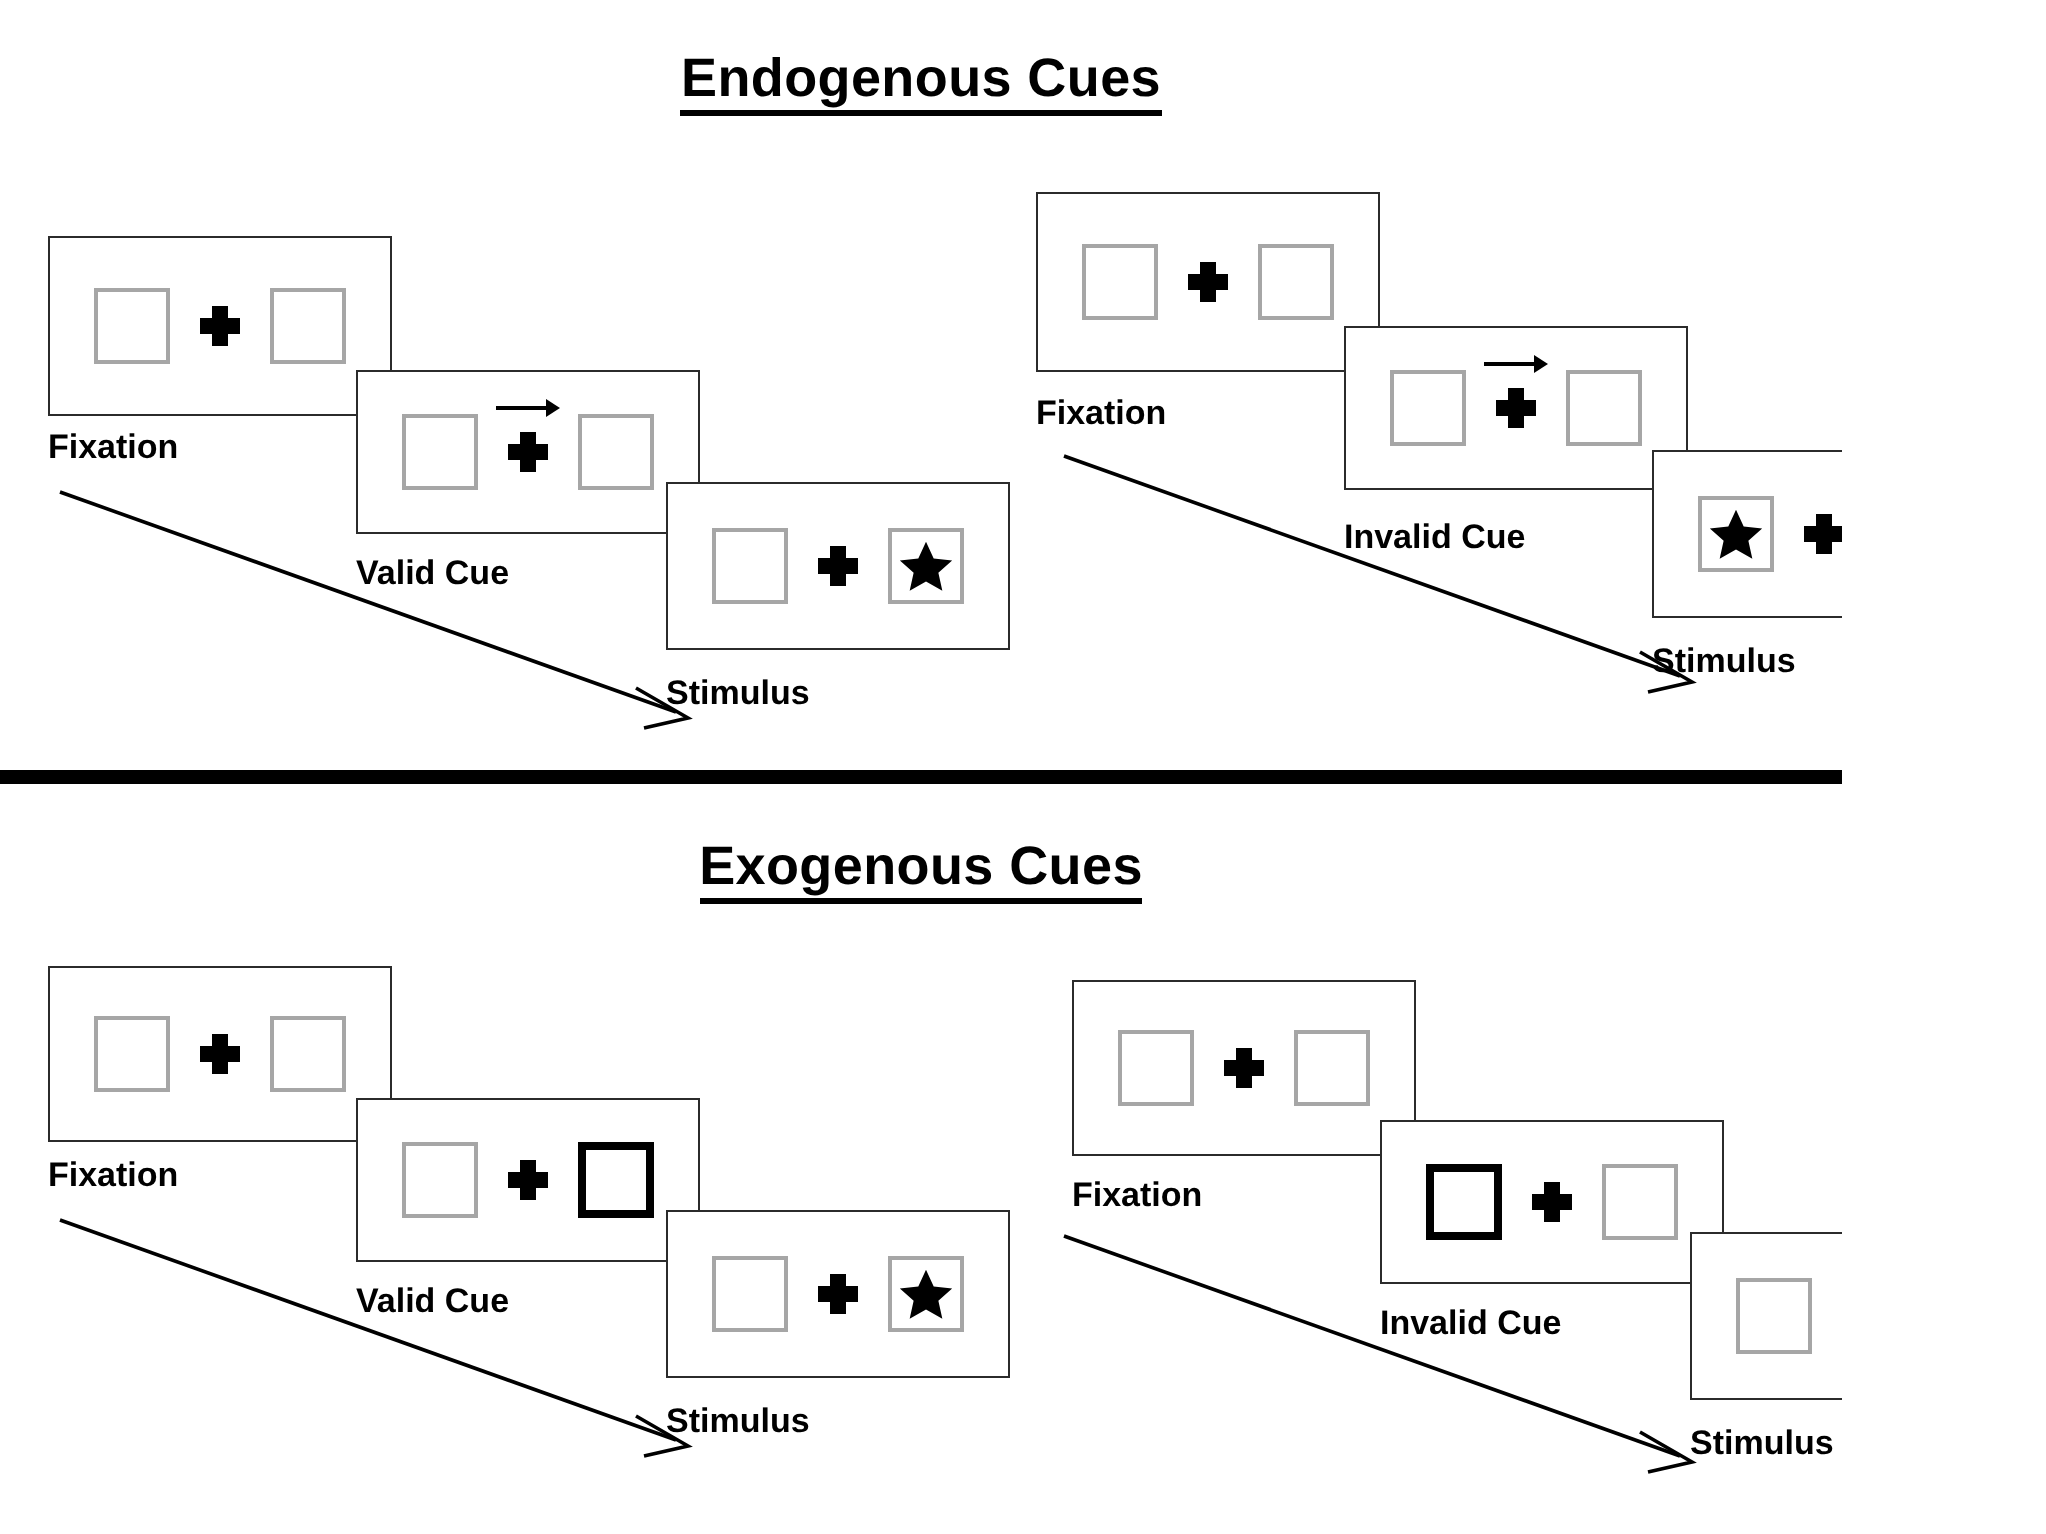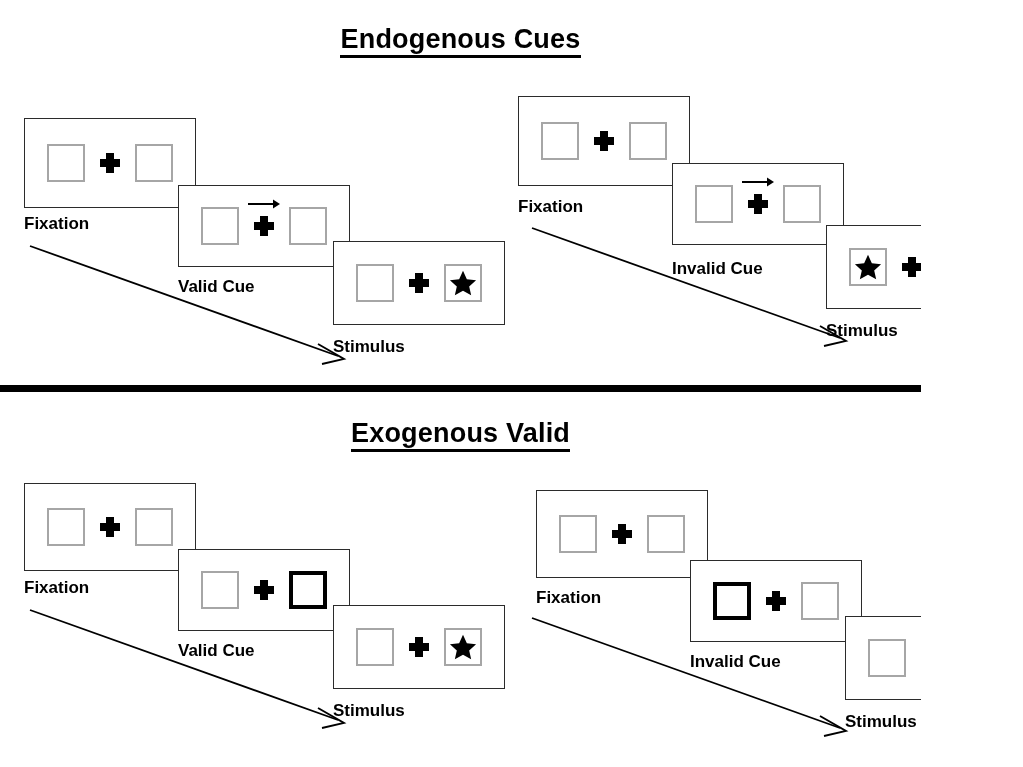--- a/index.html
+++ b/index.html
@@ -220,21 +220,21 @@
   <div class="caption" style="left:826px; top:321px; width:172px;">Stimulus</div>
 
   <svg class="time-arrow" style="left:528px; top:222px; width:330px; height:130px; z-index:0;" viewBox="0 0 330 130">
     <line x1="4" y1="6" x2="312" y2="116" stroke="#000" stroke-width="1.8"></line>
     <polyline points="292,104 318,119 296,124" fill="none" stroke="#000" stroke-width="1.8"></polyline>
   </svg>
 
   <div class="divider" style="top:385px;"></div>
 
   <div class="section-title" style="top:418px;">
-    <span>Exogenous Valid</span>
+    <span>Exogenous Cues</span>
   </div>
 
   <div class="panel" style="left:24px; top:483px; width:172px; height:88px; z-index:1;">
     <div class="panel-inner">
       <div class="box"></div>
       <div class="plus"></div>
       <div class="box"></div>
     </div>
   </div>
   <div class="caption" style="left:24px; top:578px; width:172px;">Fixation</div>

